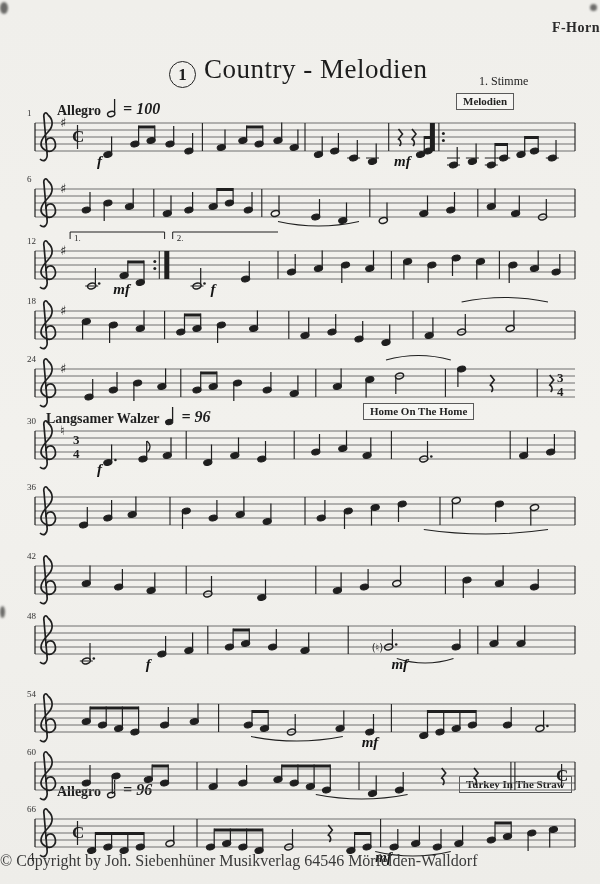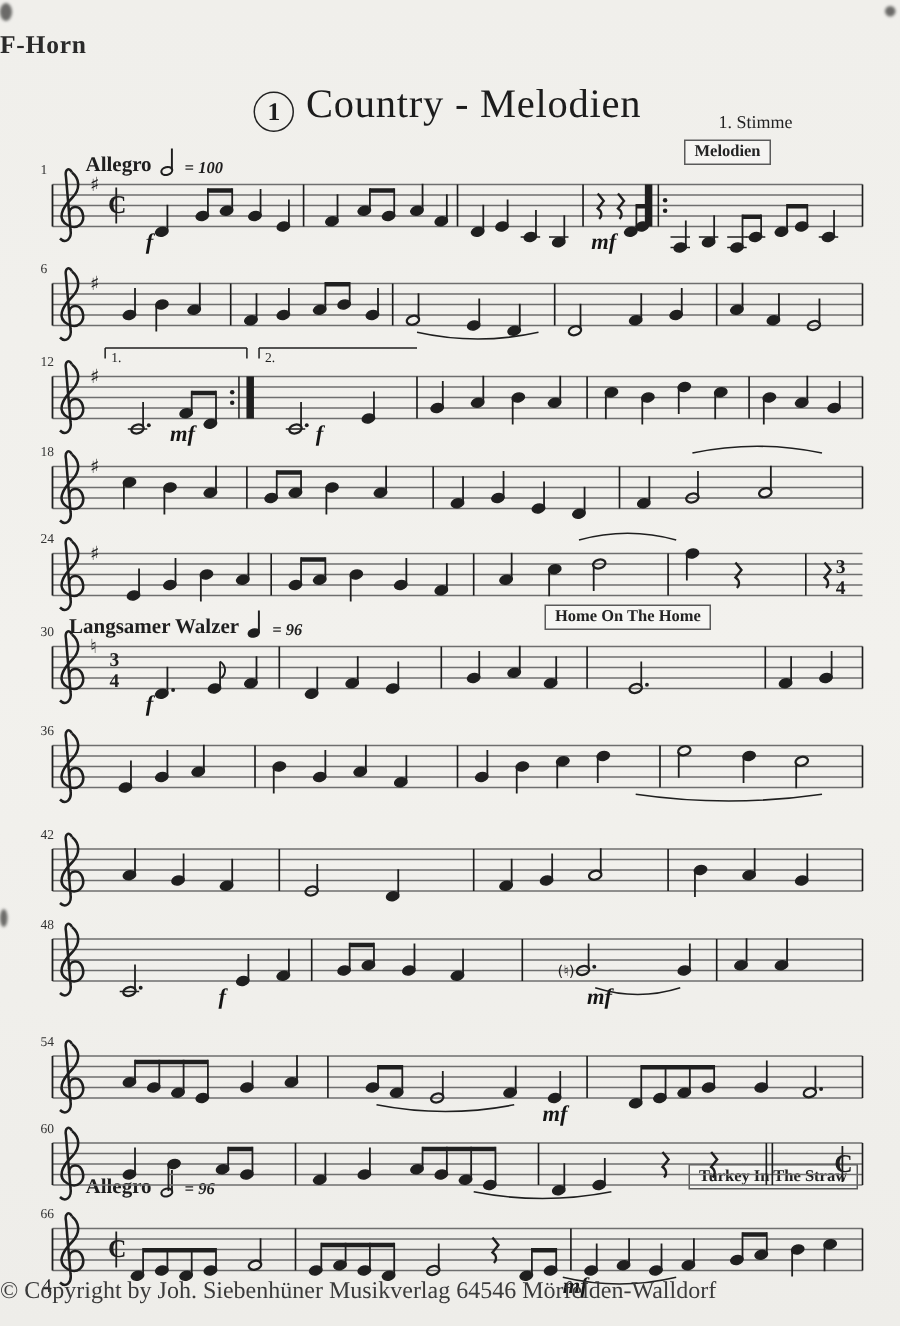--- a/index.html
+++ b/index.html
@@ -1,25 +1,25 @@
 <!DOCTYPE html>
 <html><head>
 <meta charset="utf-8">
 <style>
   html,body{margin:0;padding:0}
   body{width:600px;height:884px;background:#efeeea;font-family:"Liberation Serif",serif;position:relative;overflow:hidden}
   .page{position:absolute;inset:0;background:linear-gradient(180deg,#f0efeb 0%,#f2f1ed 50%,#eeede9 100%)}
   .abs{position:absolute}
-  .instrument{left:0;right:0;top:20px;text-align:left;font-size:17px;font-weight:bold;color:#2a2a2a;letter-spacing:.5px}
+  .instrument{left:0;right:0;top:20px;text-align:right;font-size:14px;font-weight:bold;color:#2a2a2a;letter-spacing:.5px}
   .circle{left:169px;top:61px;width:25px;height:25px;border:1.6px solid #222;border-radius:50%;display:flex;align-items:center;justify-content:center;font-size:17px;font-weight:bold;color:#1d1d1d}
   .title{left:204px;top:54px;font-size:27px;font-weight:normal;color:#1c1c1c;letter-spacing:.5px}
   .part{left:479px;top:74px;font-size:12px;color:#222}
   .box-label{border:1px solid #5a5a5a;padding:1px 6px 2px 6px;font-weight:bold;font-size:11px;color:#232323;background:rgba(255,255,255,.35);white-space:nowrap}
   .tempo{display:flex;align-items:flex-end;gap:5px;font-weight:bold;font-size:14px;color:#1e1e1e}
-  .tempo .mm{font-style:italic;font-weight:bold;font-size:11px;padding-bottom:1px}
+  .tempo .mm{font-style:italic;font-weight:bold;font-size:16px;padding-bottom:1px}
   .footer-page{left:28px;top:849px;font-size:13px;color:#222}
   .copyright{left:0;right:0;top:852px;text-align:left;font-size:16px;color:#3a3a3a}
   .smudge{background:#4a4a48;border-radius:50%;filter:blur(1.2px);opacity:.8}
 </style>
 </head>
 <body>
 
 <div class="page">
 
   <div class="abs smudge" style="left:0;top:2px;width:8px;height:12px"></div>

